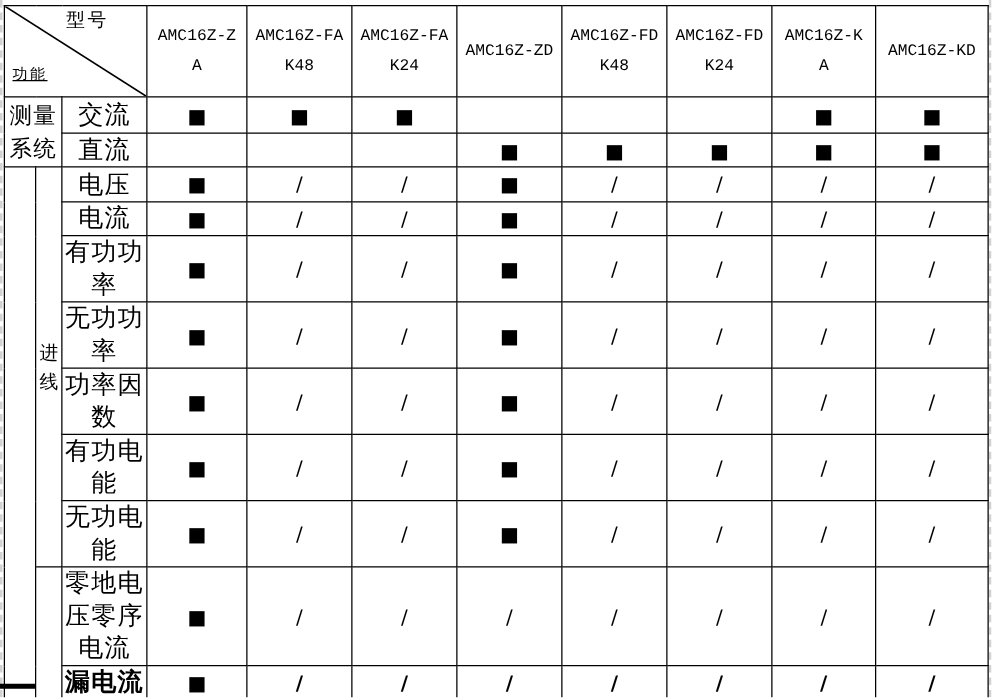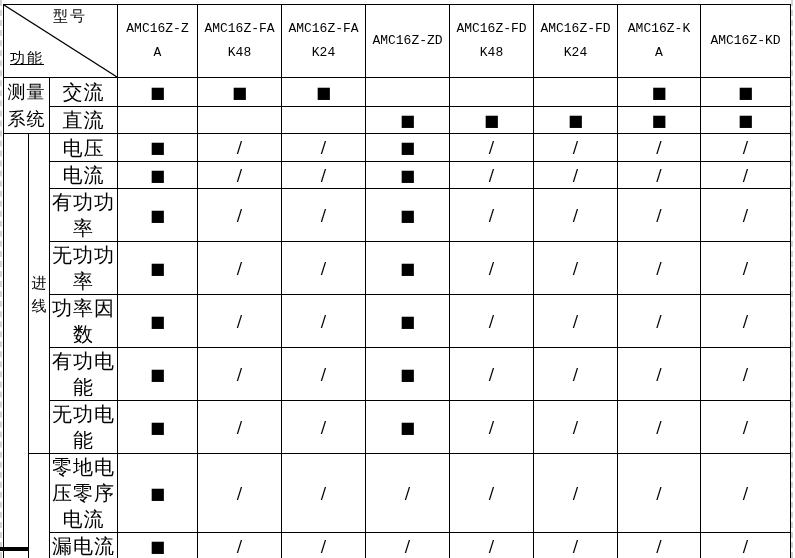--- a/index.html
+++ b/index.html
@@ -18,30 +18,30 @@
     background:#fff;
   }
   table.spec td {
     border:1px solid #000; padding:0; margin:0;
     text-align:center; vertical-align:middle;
     white-space:pre-line; overflow:hidden;
   }
   .corner { position:relative; }
   .corner svg { position:absolute; left:0; top:0; width:100%; height:100%; display:block; }
   .corner .model-lbl    { position:absolute; top:2px;  left:49px; font-size:15px; letter-spacing:2px; }
-  .corner .function-lbl { position:absolute; bottom:9px; left:6px;  font-size:15px; letter-spacing:2px;text-decoration:underline; }
+  .corner .function-lbl { position:absolute; bottom:9px; left:6px;  font-size:12px; letter-spacing:2px;text-decoration:underline; }
 
   td.mdl { font-family:"Liberation Mono","DejaVu Sans Mono",monospace; font-size:13px; line-height:24px; }
   td.lbl { font-size:20px; line-height:26px; letter-spacing:1px; }
   td.grp { font-size:18px; line-height:27px; letter-spacing:1px; }
   td.grp-b { font-size:15px; line-height:23px; }
   td.cell { font-size:16px; font-family:"DejaVu Sans","Liberation Sans",sans-serif; }
   td.colA { border-left:none; }
 
-  tr.leak td { border-bottom:none; }
+  tr.leak td { border-bottom:none;font-weight:bold; }
 
   .thick-bar { position:absolute; left:0; top:547px; width:28px; height:4px; background:#000; }
 </style>
 </head>
 <body>
 
 <div class="screen">
   <div class="guide guide-left"></div>
   <div class="guide guide-right"></div>
 

